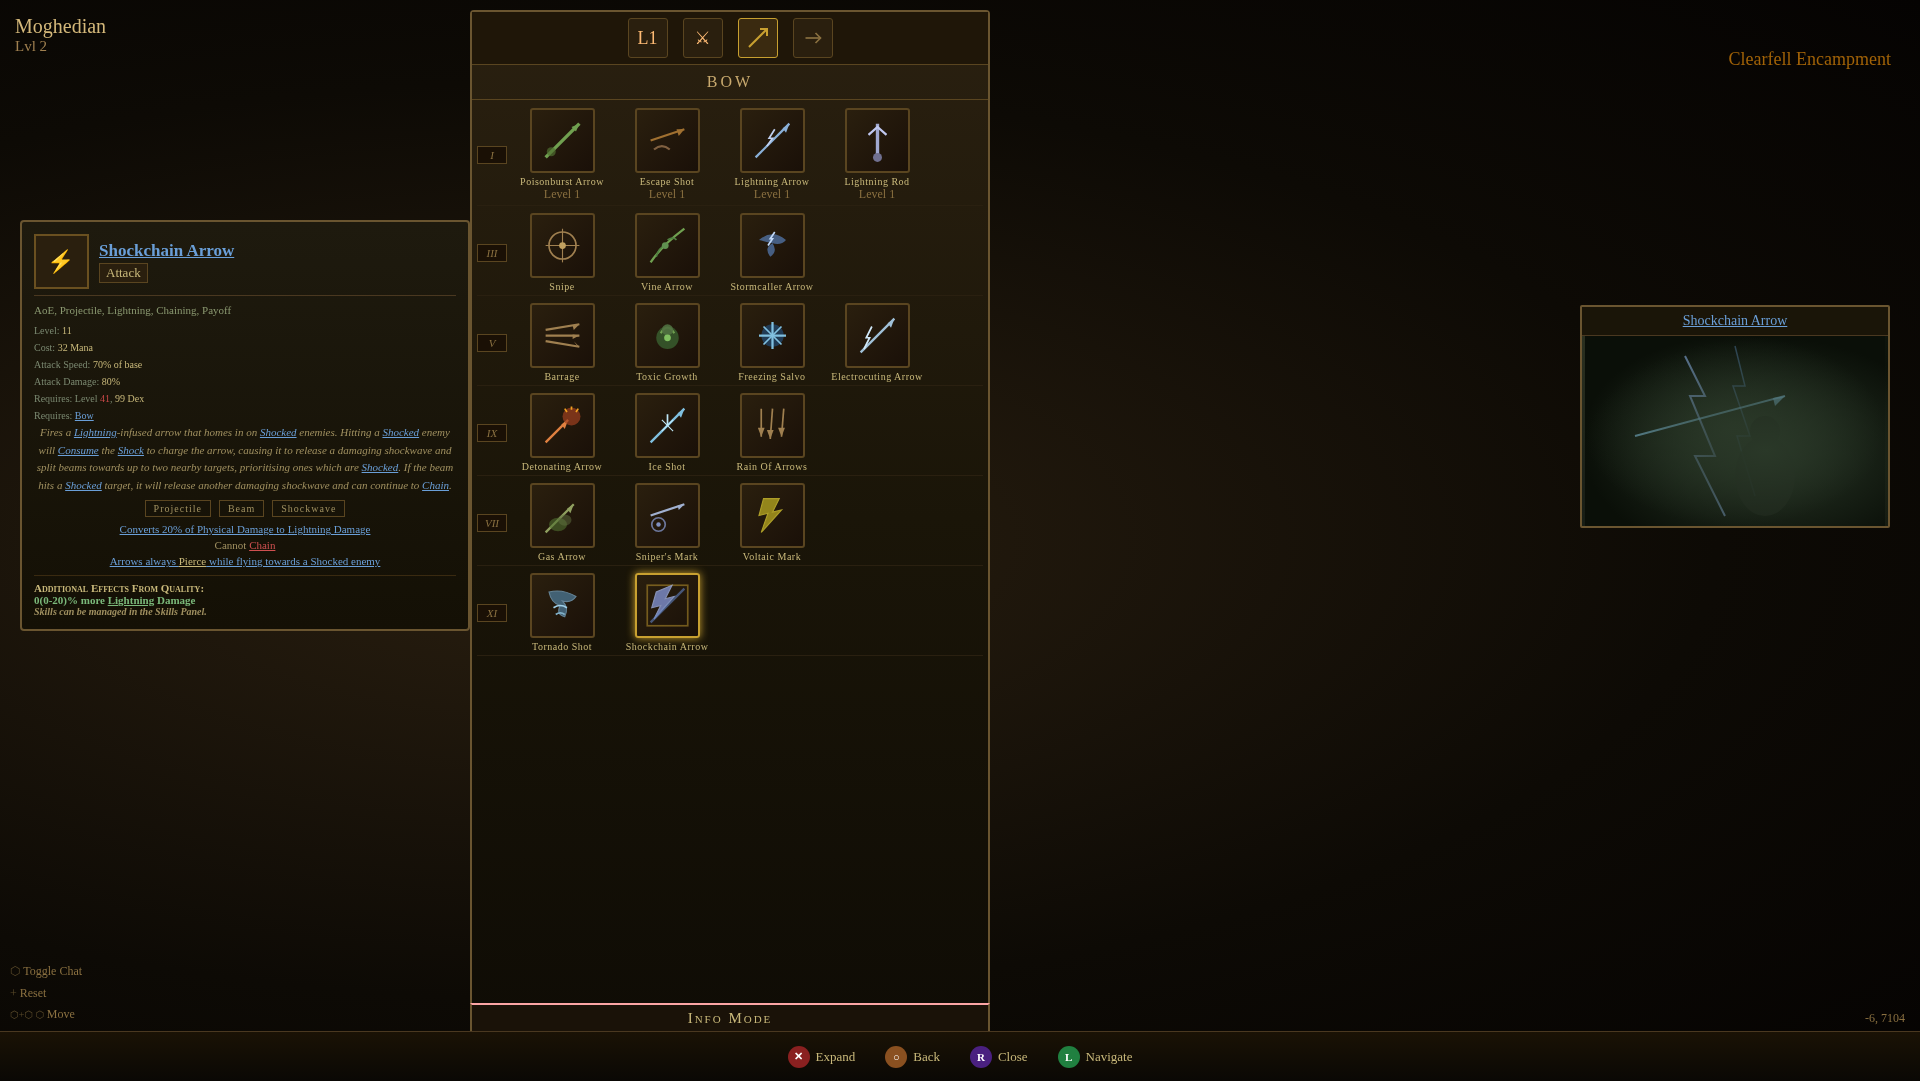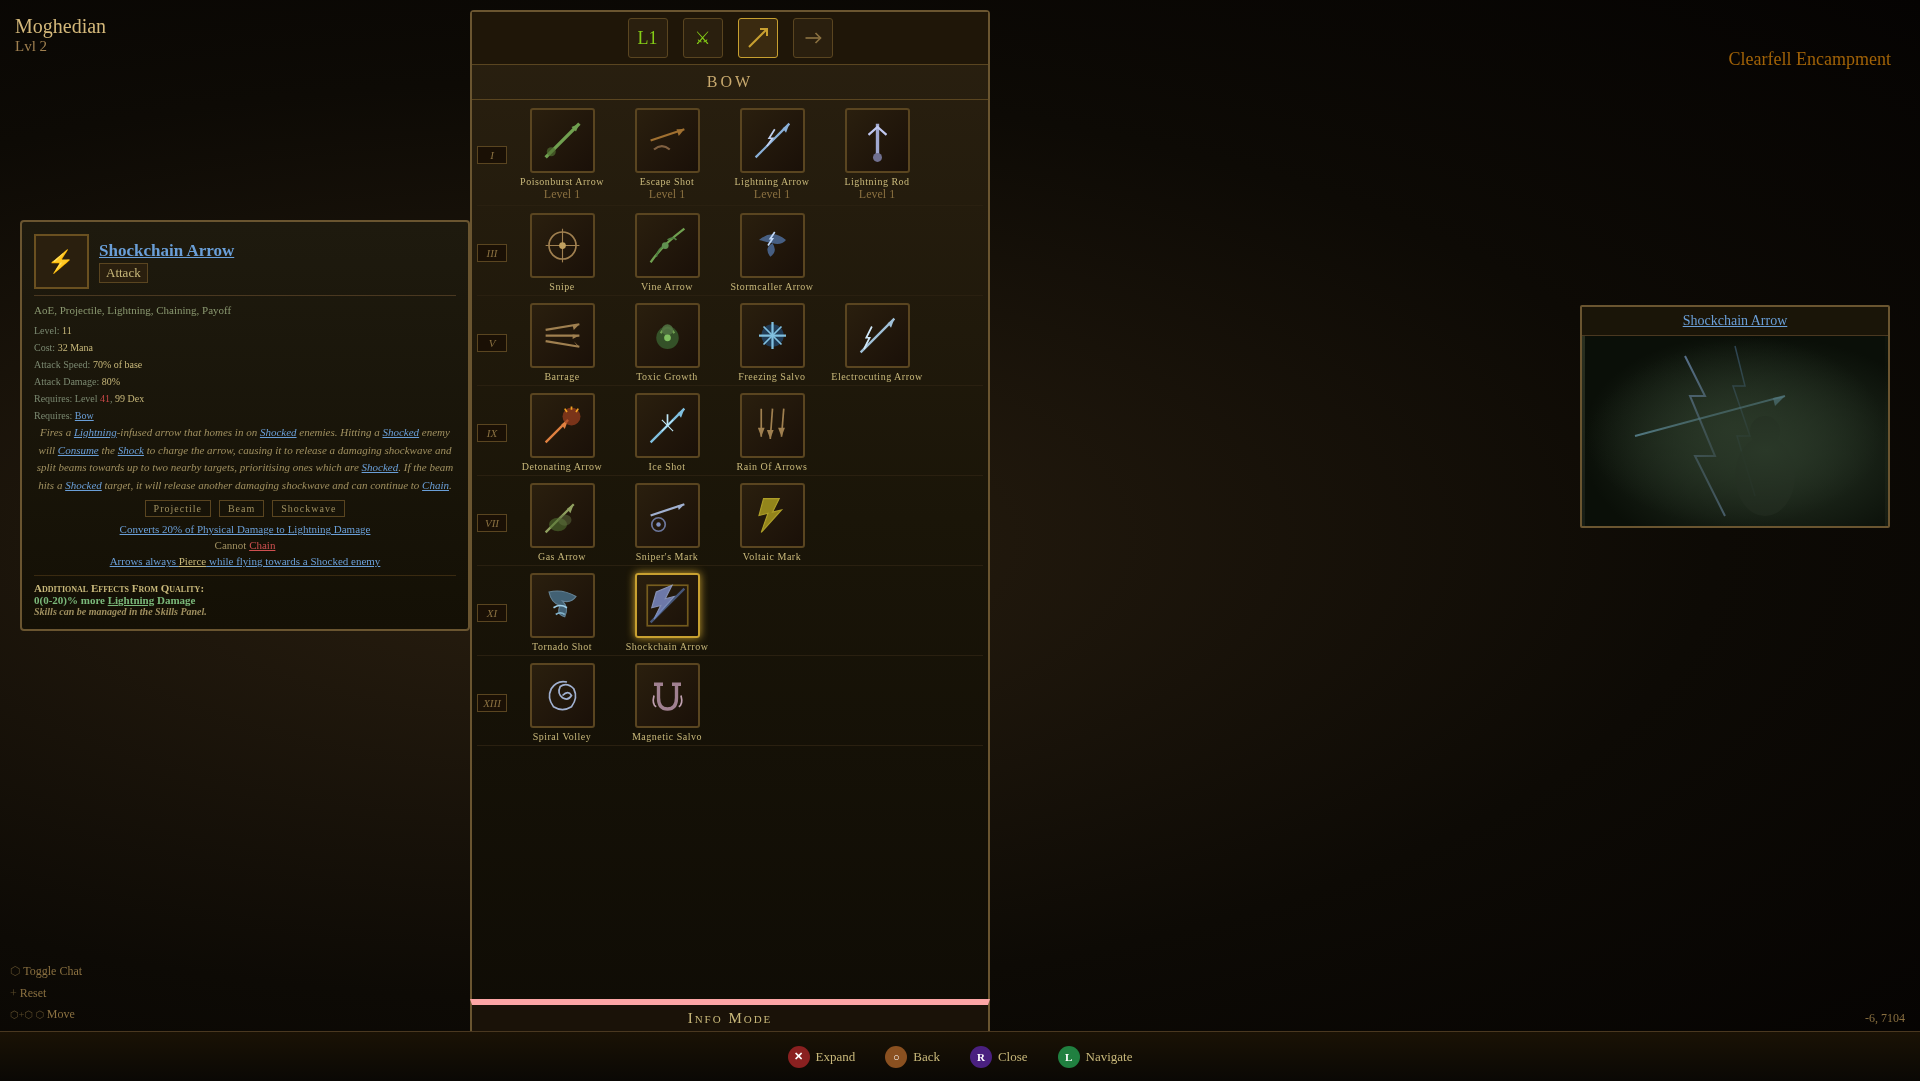--- a/index.html
+++ b/index.html
@@ -73,21 +73,21 @@
       width: 40px;
       height: 40px;
       border: 1px solid #5a4520;
       border-radius: 3px;
       background: #2a1f0e;
       display: flex;
       align-items: center;
       justify-content: center;
       cursor: pointer;
       font-size: 18px;
-      color: #84cc16;
+      color: #fdba74;
     }
 
     .tab-icon.active {
       border-color: #c8a030;
       background: #3a2a10;
       color: #c8a030;
     }
 
     .panel-title {
       color: #c8a96e;
@@ -385,21 +385,21 @@
     .btn-key.green { background: #208040; color: #fff; }
 
     .info-mode-bar {
       position: absolute;
       bottom: 50px;
       left: 470px;
       width: 520px;
       text-align: center;
       padding: 4px;
       background: #1a1208;
-      border-top: 6px solid #fca5a5;
+      border-top: 2px solid #fca5a5;
       border-left: 2px solid #6a5530;
       border-right: 2px solid #6a5530;
     }
 
     .info-mode-text {
       color: #c8b87a;
       font-size: 15px;
       letter-spacing: 2px;
       font-variant: small-caps;
     }
@@ -741,45 +741,20 @@
               <rect x="2" y="2" width="36" height="36" fill="none" stroke="#c8a030" stroke-width="1.5" opacity="0.5"></rect>
               <path d="M10 8 L6 22 L14 20 L8 32 L26 12 L18 14 L24 2Z" fill="#8090d0" opacity="0.8" stroke="#a0b0e0" stroke-width="1"></path>
               <line x1="5" y1="35" x2="35" y2="5" stroke="#6080c0" stroke-width="2" opacity="0.6"></line>
             </svg>
           </div>
           <div class="skill-name">Shockchain Arrow</div>
         </div>
       </div>
     </div>
 
-    <div class="skill-row">
-      <div class="row-level">XIII</div>
-      <div class="skill-items">
-        <div class="skill-item">
-          <div class="skill-icon">
-            <svg viewBox="0 0 40 40" width="40" height="40">
-              <path d="M20 20 Q25 15 28 20 Q25 25 20 22 Q15 18 18 12 Q24 8 30 14 Q34 22 28 30 Q20 35 12 30 Q6 22 10 14 Q15 6 24 8" stroke="#a0b0d0" stroke-width="1.5" fill="none"></path>
-            </svg>
-          </div>
-          <div class="skill-name">Spiral Volley</div>
-        </div>
-        <div class="skill-item">
-          <div class="skill-icon">
-            <svg viewBox="0 0 40 40" width="40" height="40">
-              <path d="M12 10 L12 22 Q12 32 20 32 Q28 32 28 22 L28 10" stroke="#a08090" stroke-width="3" fill="none"></path>
-              <line x1="8" y1="10" x2="16" y2="10" stroke="#a08090" stroke-width="3"></line>
-              <line x1="24" y1="10" x2="32" y2="10" stroke="#a08090" stroke-width="3"></line>
-              <path d="M8 20 Q6 28 10 30" stroke="#c0a0b0" stroke-width="1.5" fill="none"></path>
-              <path d="M32 20 Q34 28 30 30" stroke="#c0a0b0" stroke-width="1.5" fill="none"></path>
-            </svg>
-          </div>
-          <div class="skill-name">Magnetic Salvo</div>
-        </div>
-      </div>
-    </div>
 
   </div>
 </div>
 
 <div class="preview-panel">
   <div class="preview-title">Shockchain Arrow</div>
   <div class="preview-image">
     <svg viewBox="0 0 300 190" width="300" height="190">
       <defs>
         <radialGradient id="bg-grad" cx="50%" cy="50%" r="50%">

